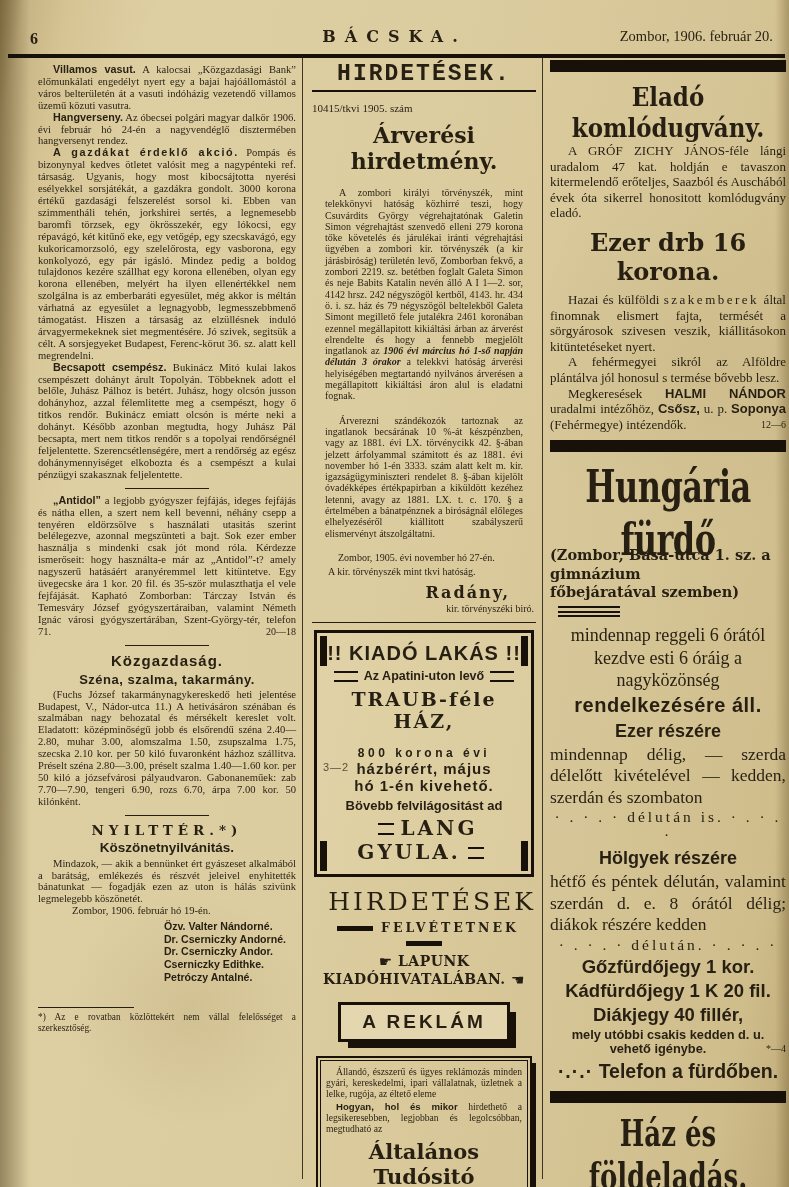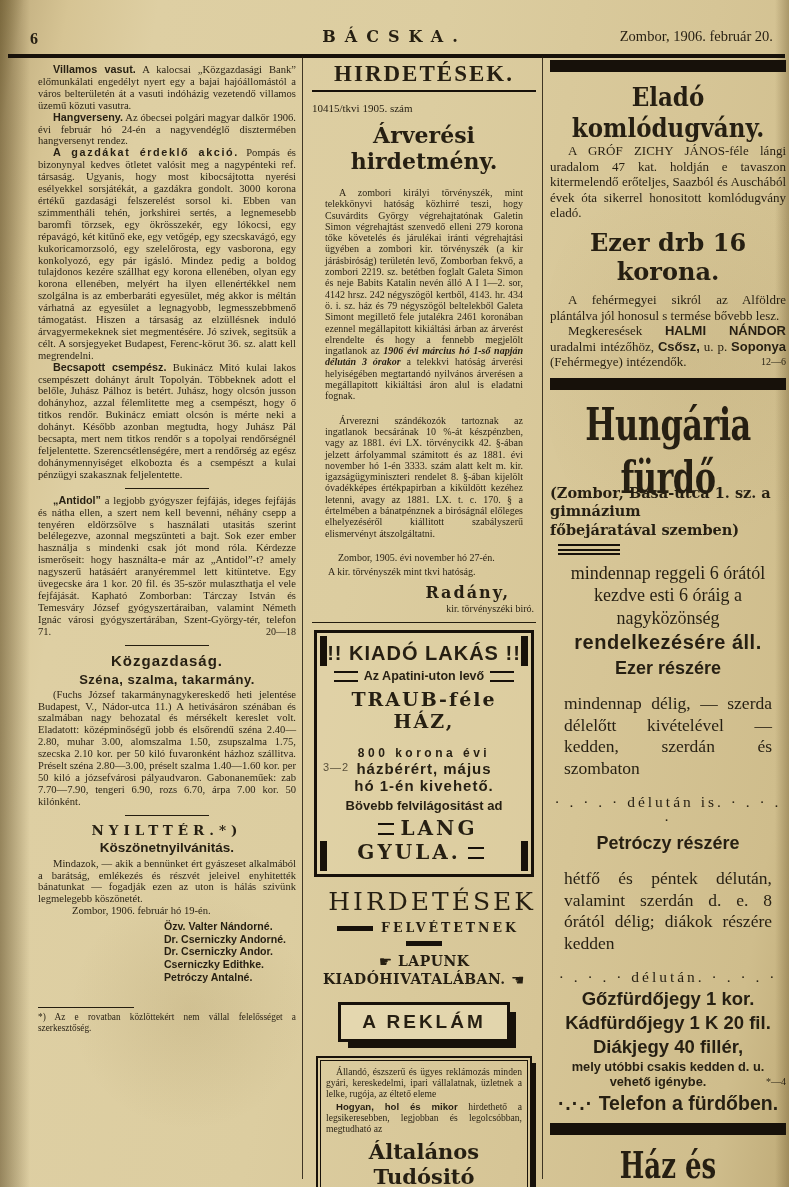--- a/index.html
+++ b/index.html
@@ -39,21 +39,21 @@
     font-size:13.5px;letter-spacing:5px;margin:5px 0 2px;}
   .koszonet{font-family:"Liberation Sans",sans-serif;font-weight:bold;text-align:center;
     font-size:13.5px;margin:0 0 3px;}
   .sigs{width:fit-content;margin:3px 10px 0 auto;font-family:"Liberation Sans",sans-serif;
     font-weight:bold;font-size:10.6px;line-height:12.6px;text-align:left;}
   .footnote{margin-top:24px;font-size:9.3px;line-height:10.8px;text-indent:10px;}
   .frule{width:96px;border-top:1px solid #241d10;margin:0 0 4px;}
   .ref-end{float:right;font-size:10px;}
 
   
-  .m-heading{font-family:Liberation Serif, serif;font-weight:bold;text-align:center;font-size:23px;
+  .m-heading{font-family:Liberation Mono, monospace;font-weight:bold;text-align:center;font-size:23px;
     letter-spacing:2px;margin:0;padding:1px 0 3px;border-bottom:2px solid #17110a;}
   .ref-number{font-size:11px;margin:10px 0 8px;text-align:left;text-indent:0;}
   .notice-title{font-family:"DejaVu Serif",serif;font-weight:bold;text-align:center;
     font-size:22px;margin:0 0 7px;}
   .notice-p{font-size:10px;line-height:11.3px;margin:13px;text-indent:14px;}
   .embold{font-weight:bold;}
   .notice-line{font-size:10px;line-height:12px;margin:2px 0 0;text-align:left;text-indent:26px;}
   .sig-name{font-family:"DejaVu Serif",serif;font-weight:bold;font-size:16px;letter-spacing:2px;
     text-align:right;margin:5px 26px 0 0;}
   .sig-title{font-size:10px;text-align:right;margin:1px 2px 0 0;}
@@ -107,21 +107,21 @@
   .sansb{font-family:"Liberation Sans",sans-serif;font-weight:bold;}
   .furdo-title{font-family:"DejaVu Serif",serif;font-weight:bold;text-align:center;font-size:32px;
     letter-spacing:-.5px;margin:2px 0 10px;transform:scaleY(1.4);transform-origin:center top;}
   .furdo-loc{font-family:"DejaVu Serif",serif;font-weight:bold;font-size:14.5px;line-height:18.5px;margin:10px 0 4px;text-align:left;}
   .triple-lines{display:inline-block;width:62px;height:11px;vertical-align:middle;margin-left:8px;
     background:repeating-linear-gradient(#17110a 0 2px,transparent 2px 4.6px);}
   .furdo-body{font-size:18px;line-height:22.5px;text-align:center;margin:2px 0;}
   .furdo-strong{font-family:"Liberation Sans",sans-serif;font-weight:bold;font-size:20px;text-align:center;
     letter-spacing:.5px;margin:2px 0 1px;}
   .furdo-head{font-family:"Liberation Sans",sans-serif;font-weight:bold;font-size:18px;text-align:center;margin:4px 0 2px;}
-  .furdo-text{font-size:17.5px;line-height:21.5px;text-align:justify;margin:14px;}
+  .furdo-text{font-size:17.5px;line-height:21.5px;text-align:justify;margin:0;}
   .dots-line{text-align:center;font-size:15.5px;letter-spacing:3px;margin:0 0 1px;}
   .price{font-family:"Liberation Sans",sans-serif;font-weight:bold;font-size:18.5px;line-height:24px;text-align:center;margin:0;}
   .price-note{font-family:"Liberation Sans",sans-serif;font-weight:bold;font-size:12.8px;line-height:14.5px;
     text-align:center;margin:1px 0 2px;}
   .ref-sm{float:right;font-size:10px;font-weight:normal;font-family:"Liberation Serif",serif;}
   .telefon{font-family:"Liberation Sans",sans-serif;font-weight:bold;font-size:19.5px;text-align:center;margin:3px 0 0;}
   .tri-dots{letter-spacing:1px;}
   .haz-title{font-family:"DejaVu Serif",serif;font-weight:bold;text-align:center;font-size:26px;
     margin:2px 0 14px;transform:scaleY(1.45);transform-origin:center top;}
   .haz-body{font-size:18.5px;line-height:23.5px;margin:4px 0 0;text-indent:22px;}
@@ -214,32 +214,33 @@
 
     </div>
 
   </div>
 
   <div class="col" id="col3">
     <div class="black-bar"></div>
     <div class="komlo-title">Eladó komlódugvány.</div>
     <p class="komlo-p">A GRÓF ZICHY JÁNOS-féle lángi uradalom 47 kat. holdján e tavaszon kitermelendő erőteljes, Saazból és Auschából évek óta sikerrel honositott komlódugvány eladó.</p>
     <div class="komlo-sub">Ezer drb 16 korona.</div>
+    <p class="komlo-p"><span>Hazai és külföldi</span> <span class="spaced">szakemberek</span> <span>által finomnak elismert fajta, termését a sörgyárosok szivesen veszik, kiállitásokon kitüntetéseket nyert.</span></p>
     <p class="komlo-p">A fehérmegyei sikról az Alföldre plántálva jól honosul s termése bővebb lesz.</p>
     <p class="komlo-p"><span>Megkeresések</span> <b class="sansb">HALMI NÁNDOR</b> <span>uradalmi intézőhöz,</span> <b class="sansb">Csősz,</b> <span>u. p.</span> <b class="sansb">Soponya</b> <span>(Fehérmegye) intézendők.</span><span class="ref-end">12—6</span></p>
 
     <div class="black-bar bar-mid"></div>
     <div class="furdo-title">Hungária fürdő</div>
     <div class="furdo-loc"><span>(Zombor, Basa-utca 1. sz. a gimnázium</span><br><span>főbejáratával szemben)</span><span class="triple-lines"></span></div>
     <div class="furdo-body">mindennap reggeli 6 órától kezdve esti 6 óráig a nagyközönség</div>
     <div class="furdo-strong">rendelkezésére áll.</div>
     <div class="furdo-head">Ezer részére</div>
     <div class="furdo-text">mindennap délig, — szerda délelőtt kivételével — kedden, szerdán és szombaton</div>
     <div class="dots-line">· . · . ·  délután is.  · . · . ·</div>
-    <div class="furdo-head">Petróczy részére</div>
+    <div class="furdo-head">Hölgyek részére</div>
     <div class="furdo-text">hétfő és péntek délután, valamint szerdán d. e. 8 órától délig; diákok részére kedden</div>
     <div class="dots-line">· . · . ·  délután.  · . · . ·</div>
     <div class="price">Gőzfürdőjegy 1 kor.</div>
     <div class="price">Kádfürdőjegy 1 K 20 fil.</div>
     <div class="price">Diákjegy 40 fillér,</div>
     <div class="price-note"><span>mely utóbbi csakis kedden d. u. vehető igénybe.</span><span class="ref-sm">*—4</span></div>
     <div class="telefon"><span class="tri-dots">·.·.·</span> <span>Telefon a fürdőben.</span></div>
 
     <div class="black-bar bar-mid"></div>
     <div class="haz-title">Ház és földeladás.</div>

